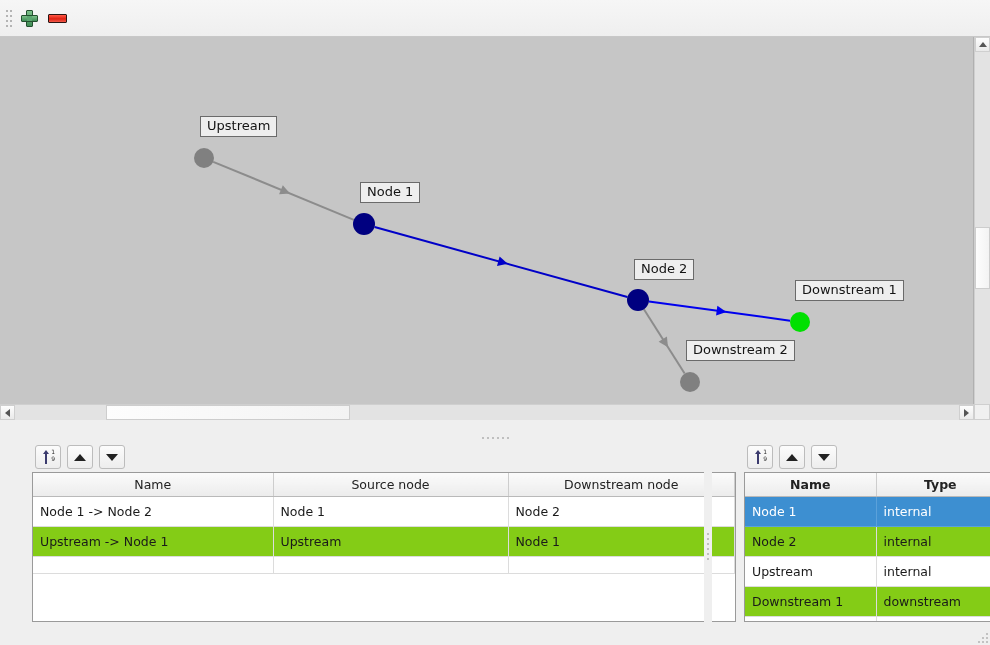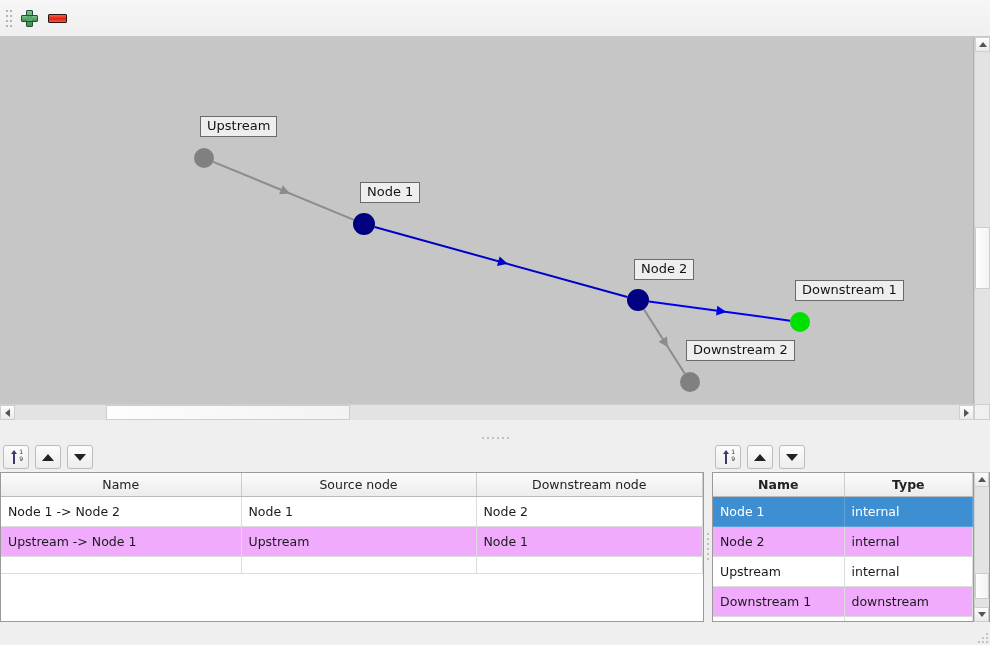--- a/index.html
+++ b/index.html
@@ -211,21 +211,21 @@
     cursor: col-resize;
     display: flex;
     flex-direction: column;
     align-items: center;
     justify-content: center;
   }
   .grip-v { display: flex; flex-direction: column; gap: 3px; }
   .grip-v i { width: 2px; height: 2px; background: #bfbfbf; display: block; }
 
   
-  .panel { position: absolute; box-sizing: border-box; }
+  .panel { position: absolute; box-sizing: border-box; margin-left: 32px; }
   .panel-left  { left: 0;   top: 444px; width: 704px; height: 182px; }
   .panel-right { left: 712px; top: 444px; width: 278px; height: 182px; }
 
   .mini-toolbar {
     position: absolute;
     left: 0; top: 0;
     height: 26px;
     display: flex;
     align-items: center;
     gap: 6px;
@@ -300,21 +300,21 @@
     height: 29px;
     border-right: 1px solid #dcdcdc;
     border-bottom: 1px solid #dcdcdc;
     padding: 0 0 0 7px;
     font-size: 12.5px;
     color: #1a1a1a;
     white-space: nowrap;
     overflow: hidden;
   }
   tr.odd  td { background: #ffffff; }
-  tr.even td { background: #f0abfc; }
+  tr.even td { background: #84cc16; }
   tr.selected td { background: #3d8fd1; color: #ffffff; border-right-color: #5ba1da; border-bottom-color: #5ba1da; }
   tr.filler td { height: 16px; background: #ffffff; border-right: 1px solid #dcdcdc; }
 
   .panel-right .table-box { right: 16px; }
   .rt-vscroll {
     position: absolute;
     right: 0; top: 28px;
     width: 16px;
     bottom: 4px;
     background: #f0f0f0;

